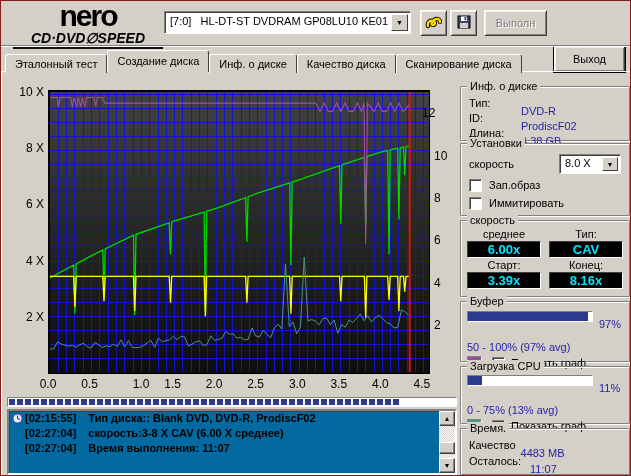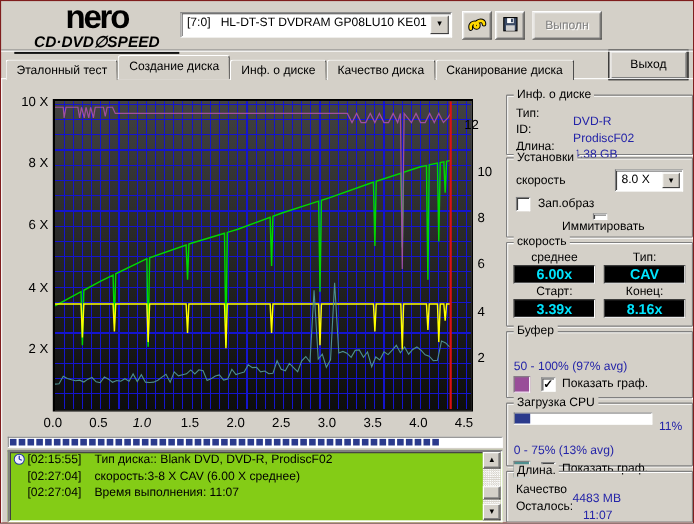--- a/index.html
+++ b/index.html
@@ -41,22 +41,22 @@
         background:linear-gradient(180deg,#424242 0%,#2b2b2b 40%,#0d0d0d 100%);
         border:2px solid #000;border-right:1px solid #000;border-bottom:1px solid #000;}
   .plot svg{position:absolute;left:0;top:0;}
   .ylab{position:absolute;width:36px;text-align:right;font-size:12px;}
   .yrlab{position:absolute;width:22px;text-align:left;font-size:12px;}
   .xlab{position:absolute;width:32px;text-align:center;font-size:12px;}
   
   .segbar{position:absolute;left:5px;top:325px;width:450px;height:10px;background:#fff;
         border:1px solid;border-color:#808080 #fff #fff #808080;overflow:hidden;white-space:nowrap;padding:1px 1px;}
   .seg{display:inline-block;width:6px;height:6px;background:#2b3a8c;margin-right:2px;vertical-align:top;}
-  .logbox{position:absolute;left:5px;top:337px;width:450px;height:66px;background:#84cc16;
-        border:2px solid;border-color:#808080 #fff #fff #808080;box-shadow:inset 1px 1px 0 #404040;}
+  .logbox{position:absolute;left:5px;top:337px;width:450px;height:66px;background:#0369a1;
+        border:2px solid;border-color:#808080 #fff #fff #808080;box-shadow:inset 1px 1px 0 #404040;font-weight:bold;}
   .logline{height:15px;line-height:15px;white-space:nowrap;overflow:hidden;padding-left:3px;}
   .logline .ic{display:inline-block;width:13px;vertical-align:-2px;}
   .logline .tm{display:inline-block;}
   .logline .tx{padding-left:12px;}
   .vscroll{position:absolute;right:0;top:0;width:16px;height:62px;background:#d4d0c8;
         background-image:repeating-conic-gradient(#fff 0 25%,#d4d0c8 0 50%);background-size:2px 2px;}
   .sbtn{position:absolute;left:0;width:16px;height:15px;background:#d4d0c8;border:1px solid;
         border-color:#fff #404040 #404040 #fff;box-shadow:inset -1px -1px 0 #808080;
         font-size:7px;text-align:center;line-height:13px;}
   .sthumb{position:absolute;left:0;width:16px;height:12px;background:#d4d0c8;border:1px solid;
@@ -203,21 +203,21 @@
         <span class="yrlab" style="left: 420px; top: 34.1px;">12</span>
         <span class="yrlab" style="left: 432px; top: 76.5px;">10</span>
         <span class="yrlab" style="left: 432px; top: 118.9px;">8</span>
         <span class="yrlab" style="left: 432px; top: 161.3px;">6</span>
         <span class="yrlab" style="left: 432px; top: 203.7px;">4</span>
         <span class="yrlab" style="left: 432px; top: 246.1px;">2</span>
       </div>
     <div id="axis-x">
         <span class="xlab" style="left: 30px; top: 305px;">0.0</span>
         <span class="xlab" style="left: 71.5385px; top: 305px;">0.5</span>
-        <span class="xlab" style="left: 111px; top: 305px; font-style: italic;">1.0</span>
+        <span class="xlab" style="left: 123px; top: 305px;">1.0</span>
         <span class="xlab" style="left: 154.615px; top: 305px;">1.5</span>
         <span class="xlab" style="left: 196.154px; top: 305px;">2.0</span>
         <span class="xlab" style="left: 237.692px; top: 305px;">2.5</span>
         <span class="xlab" style="left: 279.231px; top: 305px;">3.0</span>
         <span class="xlab" style="left: 320.769px; top: 305px;">3.5</span>
         <span class="xlab" style="left: 362.308px; top: 305px;">4.0</span>
         <span class="xlab" style="left: 403.846px; top: 305px;">4.5</span>
       </div>
 
     <div class="segbar" id="segbar"><span class="seg"></span><span class="seg"></span><span class="seg"></span><span class="seg"></span><span class="seg"></span><span class="seg"></span><span class="seg"></span><span class="seg"></span><span class="seg"></span><span class="seg"></span><span class="seg"></span><span class="seg"></span><span class="seg"></span><span class="seg"></span><span class="seg"></span><span class="seg"></span><span class="seg"></span><span class="seg"></span><span class="seg"></span><span class="seg"></span><span class="seg"></span><span class="seg"></span><span class="seg"></span><span class="seg"></span><span class="seg"></span><span class="seg"></span><span class="seg"></span><span class="seg"></span><span class="seg"></span><span class="seg"></span><span class="seg"></span><span class="seg"></span><span class="seg"></span><span class="seg"></span><span class="seg"></span><span class="seg"></span><span class="seg"></span><span class="seg"></span><span class="seg"></span><span class="seg"></span><span class="seg"></span><span class="seg"></span><span class="seg"></span><span class="seg"></span><span class="seg"></span><span class="seg"></span><span class="seg"></span><span class="seg"></span><span class="seg"></span></div>
@@ -264,21 +264,21 @@
           <span style="flex:1;">скорость</span>
           <span class="combo spd-combo" style="position:relative;">
             <span class="ctext" style="top:2px;">8.0 X</span>
             <span class="cbtn" style="width:16px;height:14px;line-height:13px;">▼</span>
           </span>
         </div>
         <div class="row" style="height:18px;">
           <span class="chk"></span>
           <span style="padding-left:7px;">Зап.образ</span>
         </div>
-        <div class="row" style="height:18px;flex-direction:column;">
+        <div class="row" style="height:18px;">
           <span class="chk"></span>
           <span style="padding-left:7px;">Иммитировать</span>
         </div>
       </div>
     </div>
 
     <div class="group" style="top:148px;height:77px;">
       <div class="gtitle">скорость</div>
       <div style="display:grid;grid-template-columns:74px 74px;column-gap:8px;justify-content:center;padding-top:7px;row-gap:1px;">
         <div class="lcdlab">среднее</div>
@@ -288,20 +288,26 @@
         <div class="lcdlab">Старт:</div>
         <div class="lcdlab">Конец:</div>
         <div class="lcd">3.39x</div>
         <div class="lcd">8.16x</div>
       </div>
     </div>
 
     <div class="group" style="top:229px;height:61px;">
       <div class="gtitle">Буфер</div>
       <div style="padding:7px 6px 0;">
+        <div class="row" style="height:14px;">
+          <span class="track">
+              <span class="fill" style="display: block; width: 97%;"></span>
+            </span>
+          <span class="blue" style="margin-left:6px;">97%</span>
+        </div>
         <div class="blue" style="height:15px;line-height:16px;">50 - 100% (97% avg)</div>
         <div class="row" style="height:18px;">
           <span class="swatch" style="background: rgb(153, 77, 153);"></span>
           <span class="chk" style="margin-left:10px;">✓</span>
           <span style="padding-left:6px;">Показать граф.</span>
         </div>
       </div>
     </div>
 
     <div class="group" style="top:294px;height:58px;">
@@ -316,21 +322,21 @@
         <div class="blue" style="height:14px;line-height:15px;">0 - 75% (13% avg)</div>
         <div class="row" style="height:18px;">
           <span class="swatch" style="background: rgb(78, 143, 143);"></span>
           <span class="chk" style="margin-left:10px;">✓</span>
           <span style="padding-left:6px;">Показать граф.</span>
         </div>
       </div>
     </div>
 
     <div class="group" style="top:356px;height:47px;">
-      <div class="gtitle">Длина.</div>
+      <div class="gtitle">Время.</div>
       <div style="padding:8px 8px 0;">
         <div class="row" style="height:16px;">
           <span>Качество</span>
           <span class="blue" style="padding-left:5px;">4483 MB</span>
         </div>
         <div class="row" style="height:16px;">
           <span>Осталось:</span>
           <span class="blue" style="padding-left:9px;">11:07</span>
         </div>
       </div>

